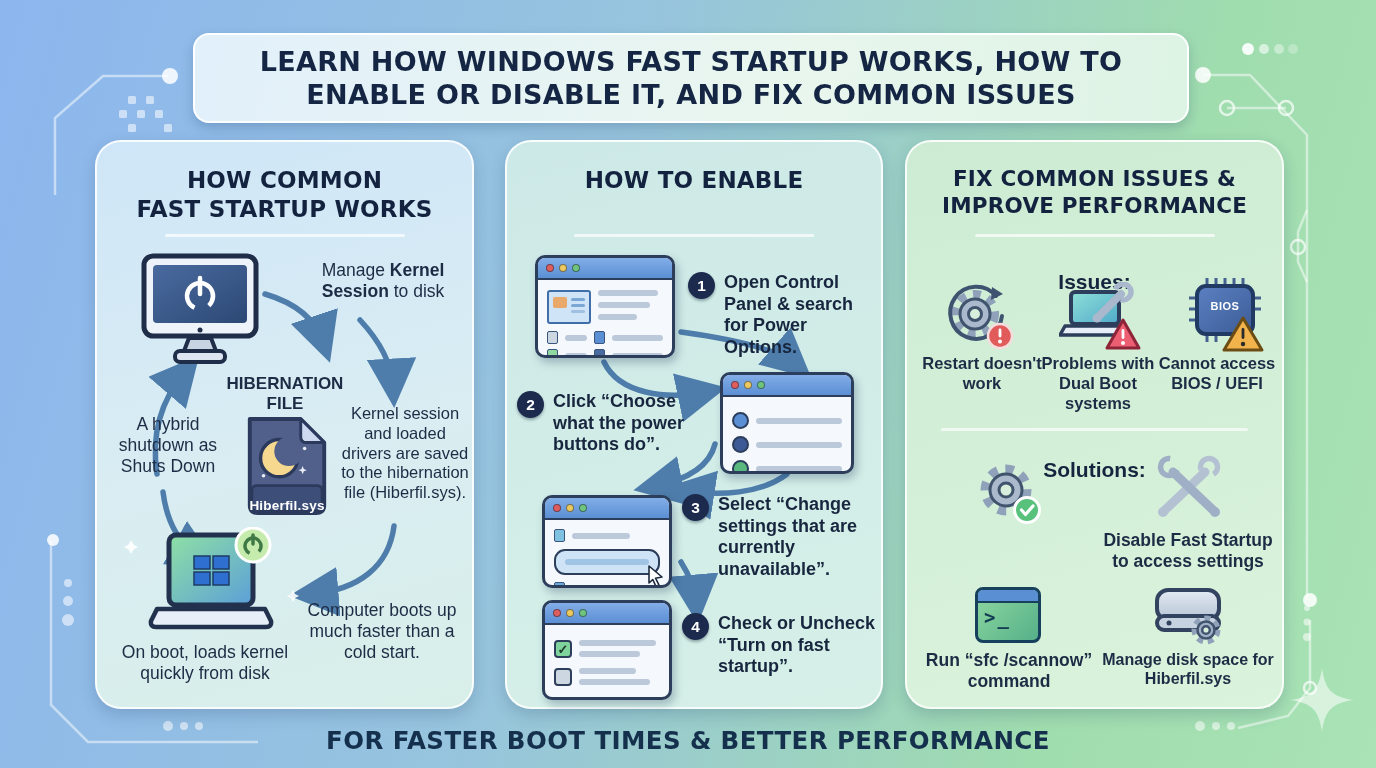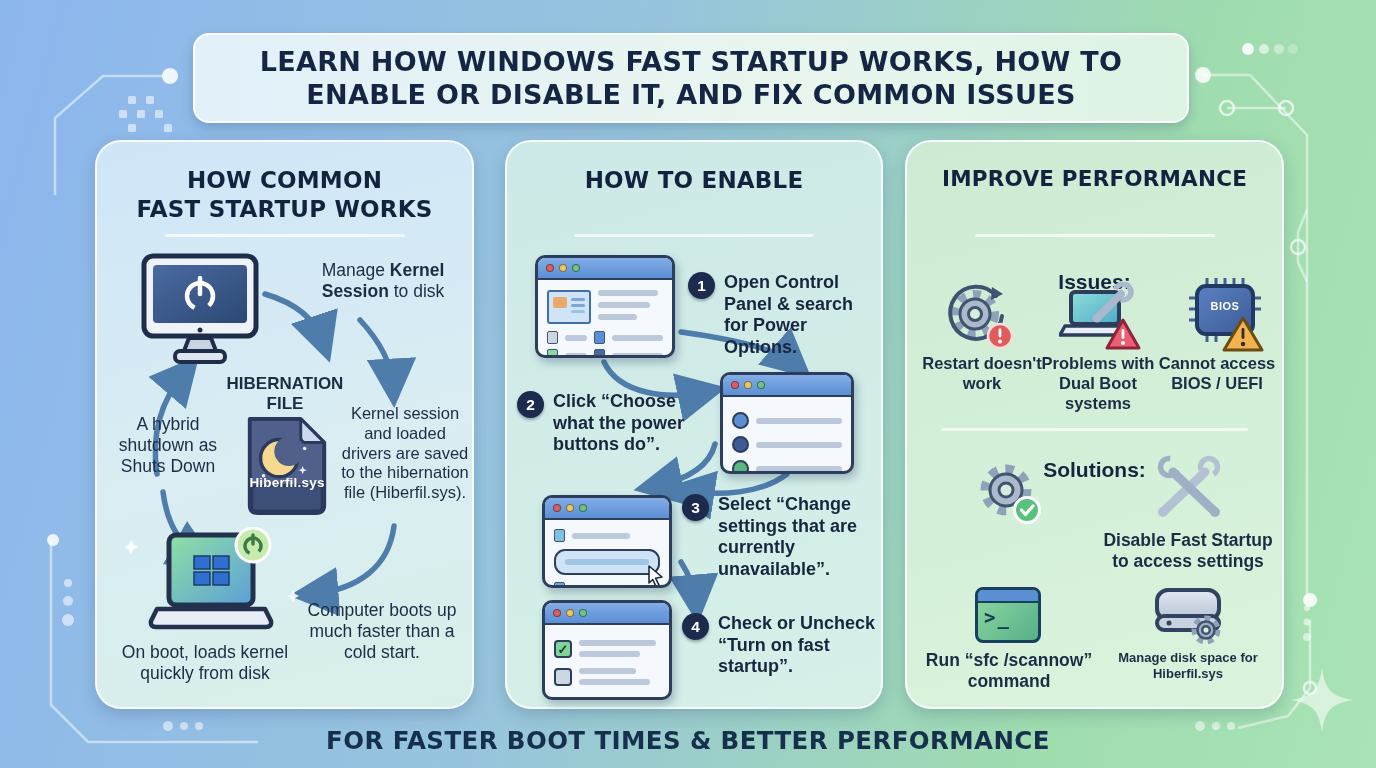--- a/index.html
+++ b/index.html
@@ -23,21 +23,21 @@
     color:#13233f;letter-spacing:.2px;}
   .panel-fix .p-title{font-size:21.5px;}
   .p-rule{position:absolute;top:92px;left:18%;width:64%;height:3px;border-radius:2px;
     background:rgba(255,255,255,.7);}
   .note{position:absolute;text-align:center;color:#1d2c45;font-size:17.5px;line-height:1.2;font-weight:500;}
   .note b{font-weight:800;}
   .arrows{position:absolute;left:0;top:0;pointer-events:none;}
   .icon-abs{position:absolute;}
   
   .file-icon{position:absolute;width:94px;height:106px;}
-  .file-label{position:absolute;left:0;right:0;top:61px;text-align:center;color:#ffffff;
+  .file-label{position:absolute;left:0;right:0;top:84px;text-align:center;color:#ffffff;
     font-size:13.5px;font-weight:700;letter-spacing:.2px;}
   
   .step{position:absolute;display:flex;gap:9px;align-items:flex-start;}
   .badge{width:27px;height:27px;border-radius:50%;background:#1c2b4d;color:#fff;font-weight:800;
     font-size:15.5px;display:flex;align-items:center;justify-content:center;flex:none;
     box-shadow:0 2px 3px rgba(10,25,50,.35);padding-top:1px;box-sizing:border-box;}
   .step-text{font-size:18px;line-height:1.2;color:#17263e;font-weight:600;}
   .step-text b{font-weight:800;}
   
   .win{position:absolute;background:#f5f9fd;border:3px solid #2c3e5c;border-radius:10px;
@@ -366,20 +366,21 @@
     </div>
 
     <div class="step" style="left:175px;top:471px;width:200px">
       <div class="badge">4</div>
       <div class="step-text"><span>Check or Uncheck </span><b>“Turn on fast startup”.</b></div>
     </div>
   </div>
 
   <div class="panel panel-fix">
     <div class="p-title">
+      <div>FIX COMMON ISSUES &amp;</div>
       <div>IMPROVE PERFORMANCE</div>
     </div>
     <div class="p-rule"></div>
 
     <div class="subhead" style="top:104px">Issues:</div>
 
     <svg class="icon-abs" style="left:35px;top:136px" width="78" height="76" viewBox="0 0 78 76">
       <circle cx="33" cy="36" r="19" fill="none" stroke="#8fa2ba" stroke-width="10" stroke-dasharray="7.5 7"></circle>
       <circle cx="33" cy="36" r="15" fill="#aab9cc" stroke="#41546e" stroke-width="3"></circle>
       <circle cx="33" cy="36" r="6.5" fill="#d6eedb" stroke="#41546e" stroke-width="3"></circle>
@@ -477,17 +478,17 @@
         </defs>
       <rect x="8" y="8" width="62" height="30" rx="11" fill="url(#driveg)" stroke="#31435e" stroke-width="4"></rect>
       <rect x="8" y="34" width="62" height="14" rx="7" fill="#c6d2df" stroke="#31435e" stroke-width="4"></rect>
       <circle cx="20" cy="41" r="2.5" fill="#31435e"></circle>
       <circle cx="57" cy="48" r="11" fill="none" stroke="#8fa2ba" stroke-width="7" stroke-dasharray="5.5 4.5"></circle>
       <circle cx="57" cy="48" r="8.5" fill="#9fb0c6" stroke="#41546e" stroke-width="2.5"></circle>
       <circle cx="57" cy="48" r="3.8" fill="#d6eedb" stroke="#41546e" stroke-width="2.5"></circle>
     </svg>
 
     <div class="fix-label" style="left:12px;top:508px;width:180px;font-size:17.5px">Run “sfc /scannow” command</div>
-    <div class="fix-label" style="left:192px;top:508px;width:178px;font-size:13px">Manage disk space for Hiberfil.sys</div>
+    <div class="fix-label" style="left:192px;top:508px;width:178px;font-size:16px">Manage disk space for Hiberfil.sys</div>
   </div>
 
   <div class="footer">FOR FASTER BOOT TIMES &amp; BETTER PERFORMANCE</div>
 </div>
 
 </body></html>

